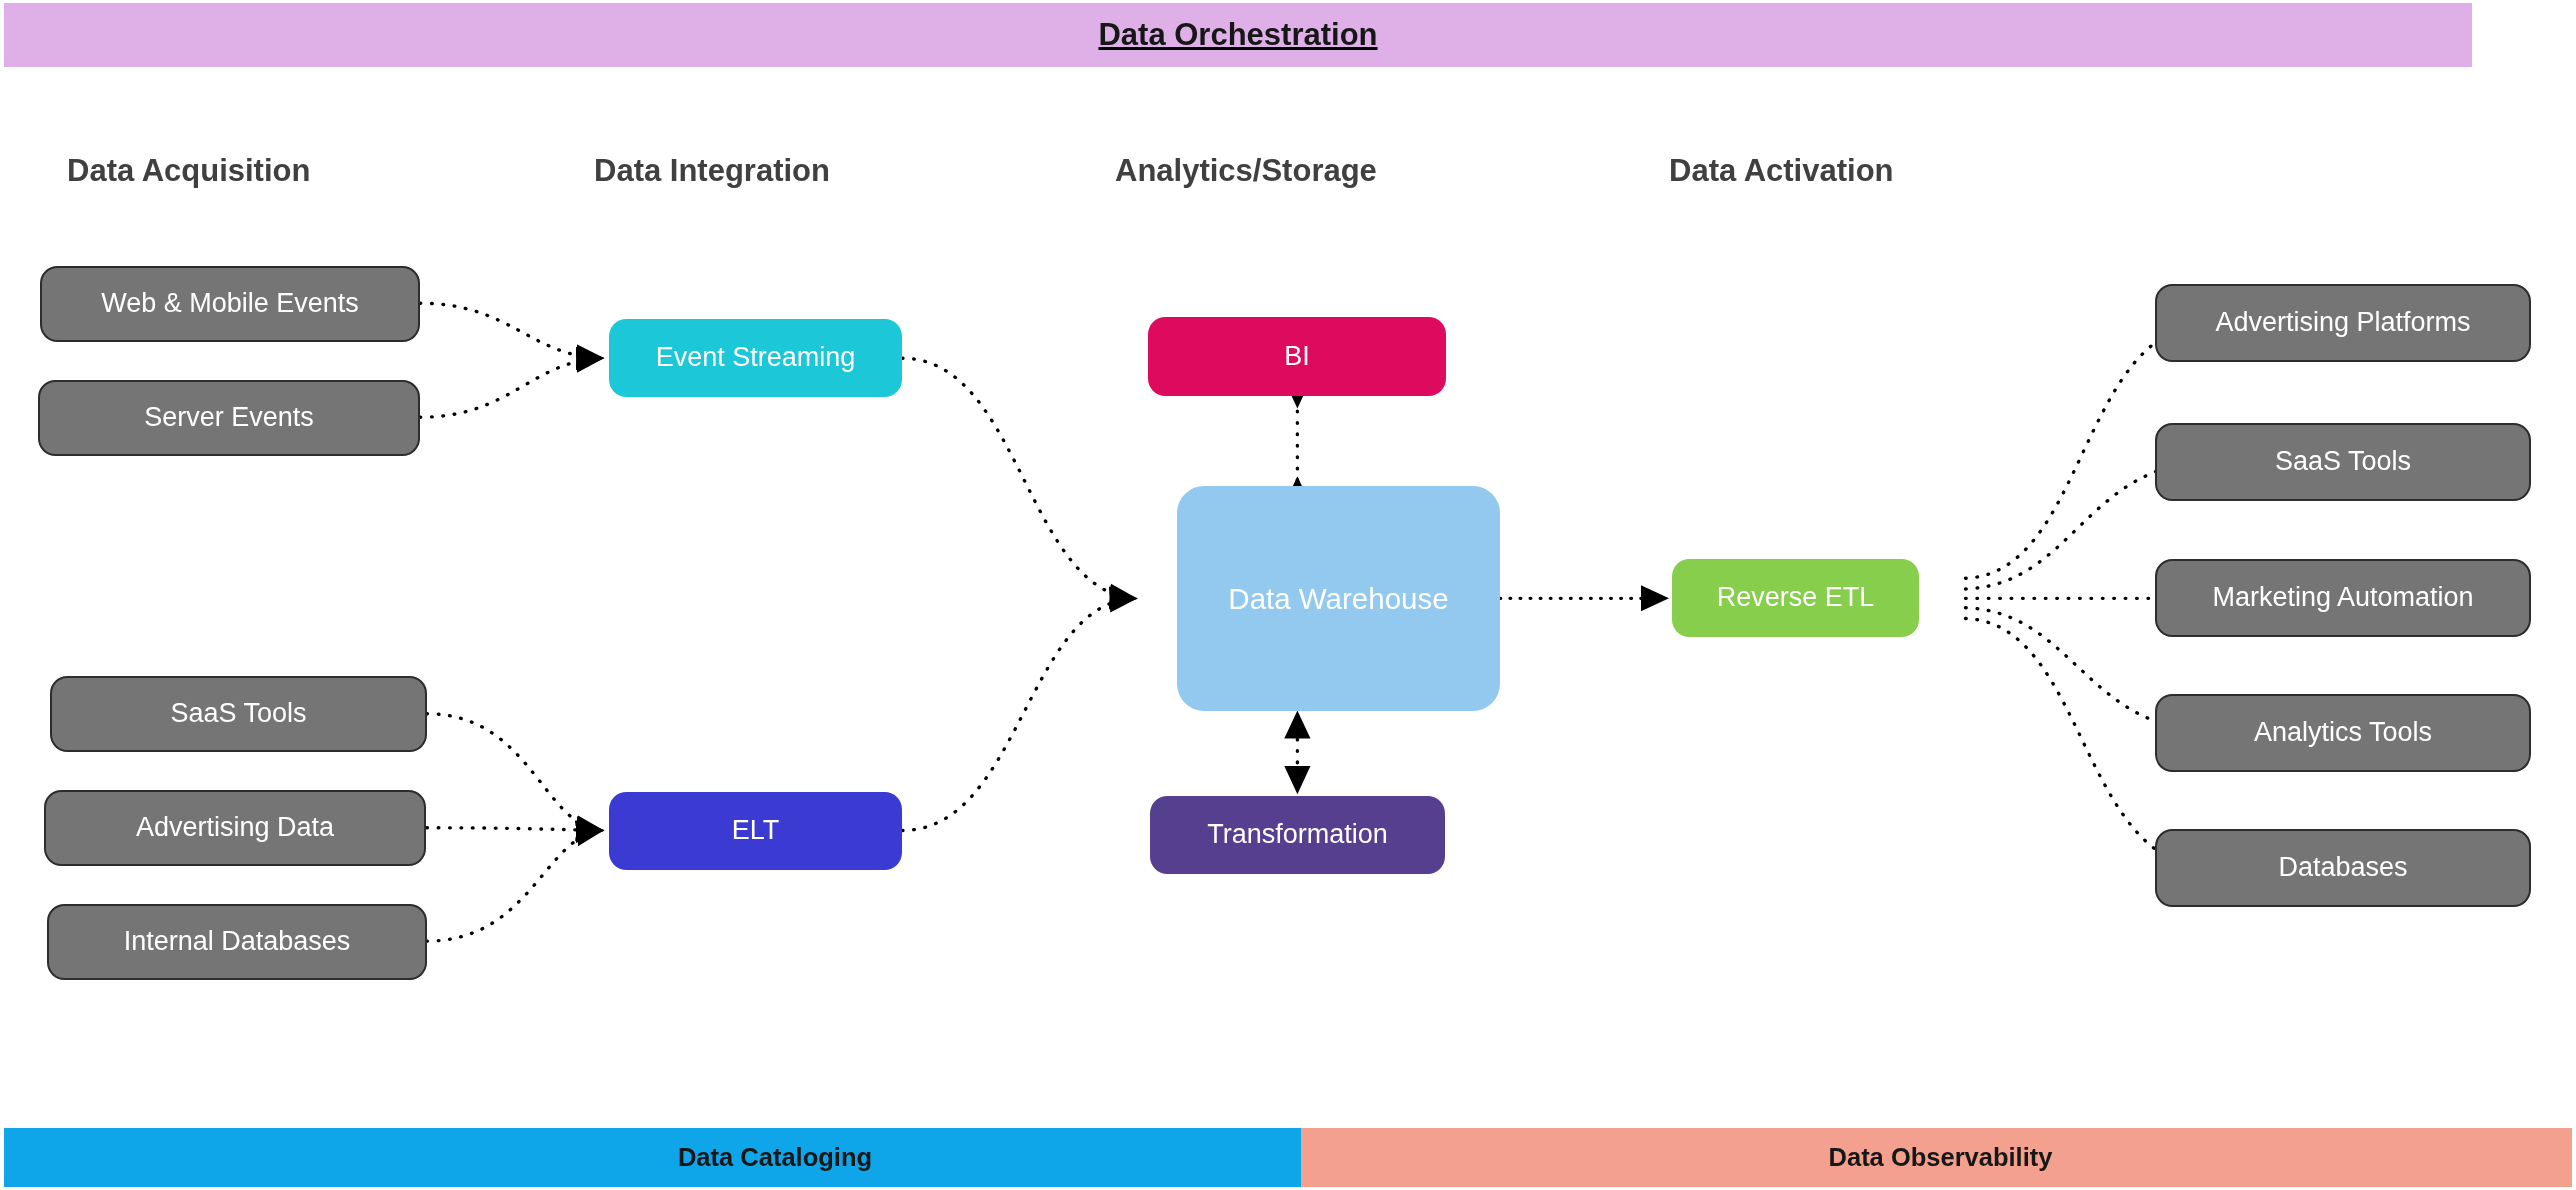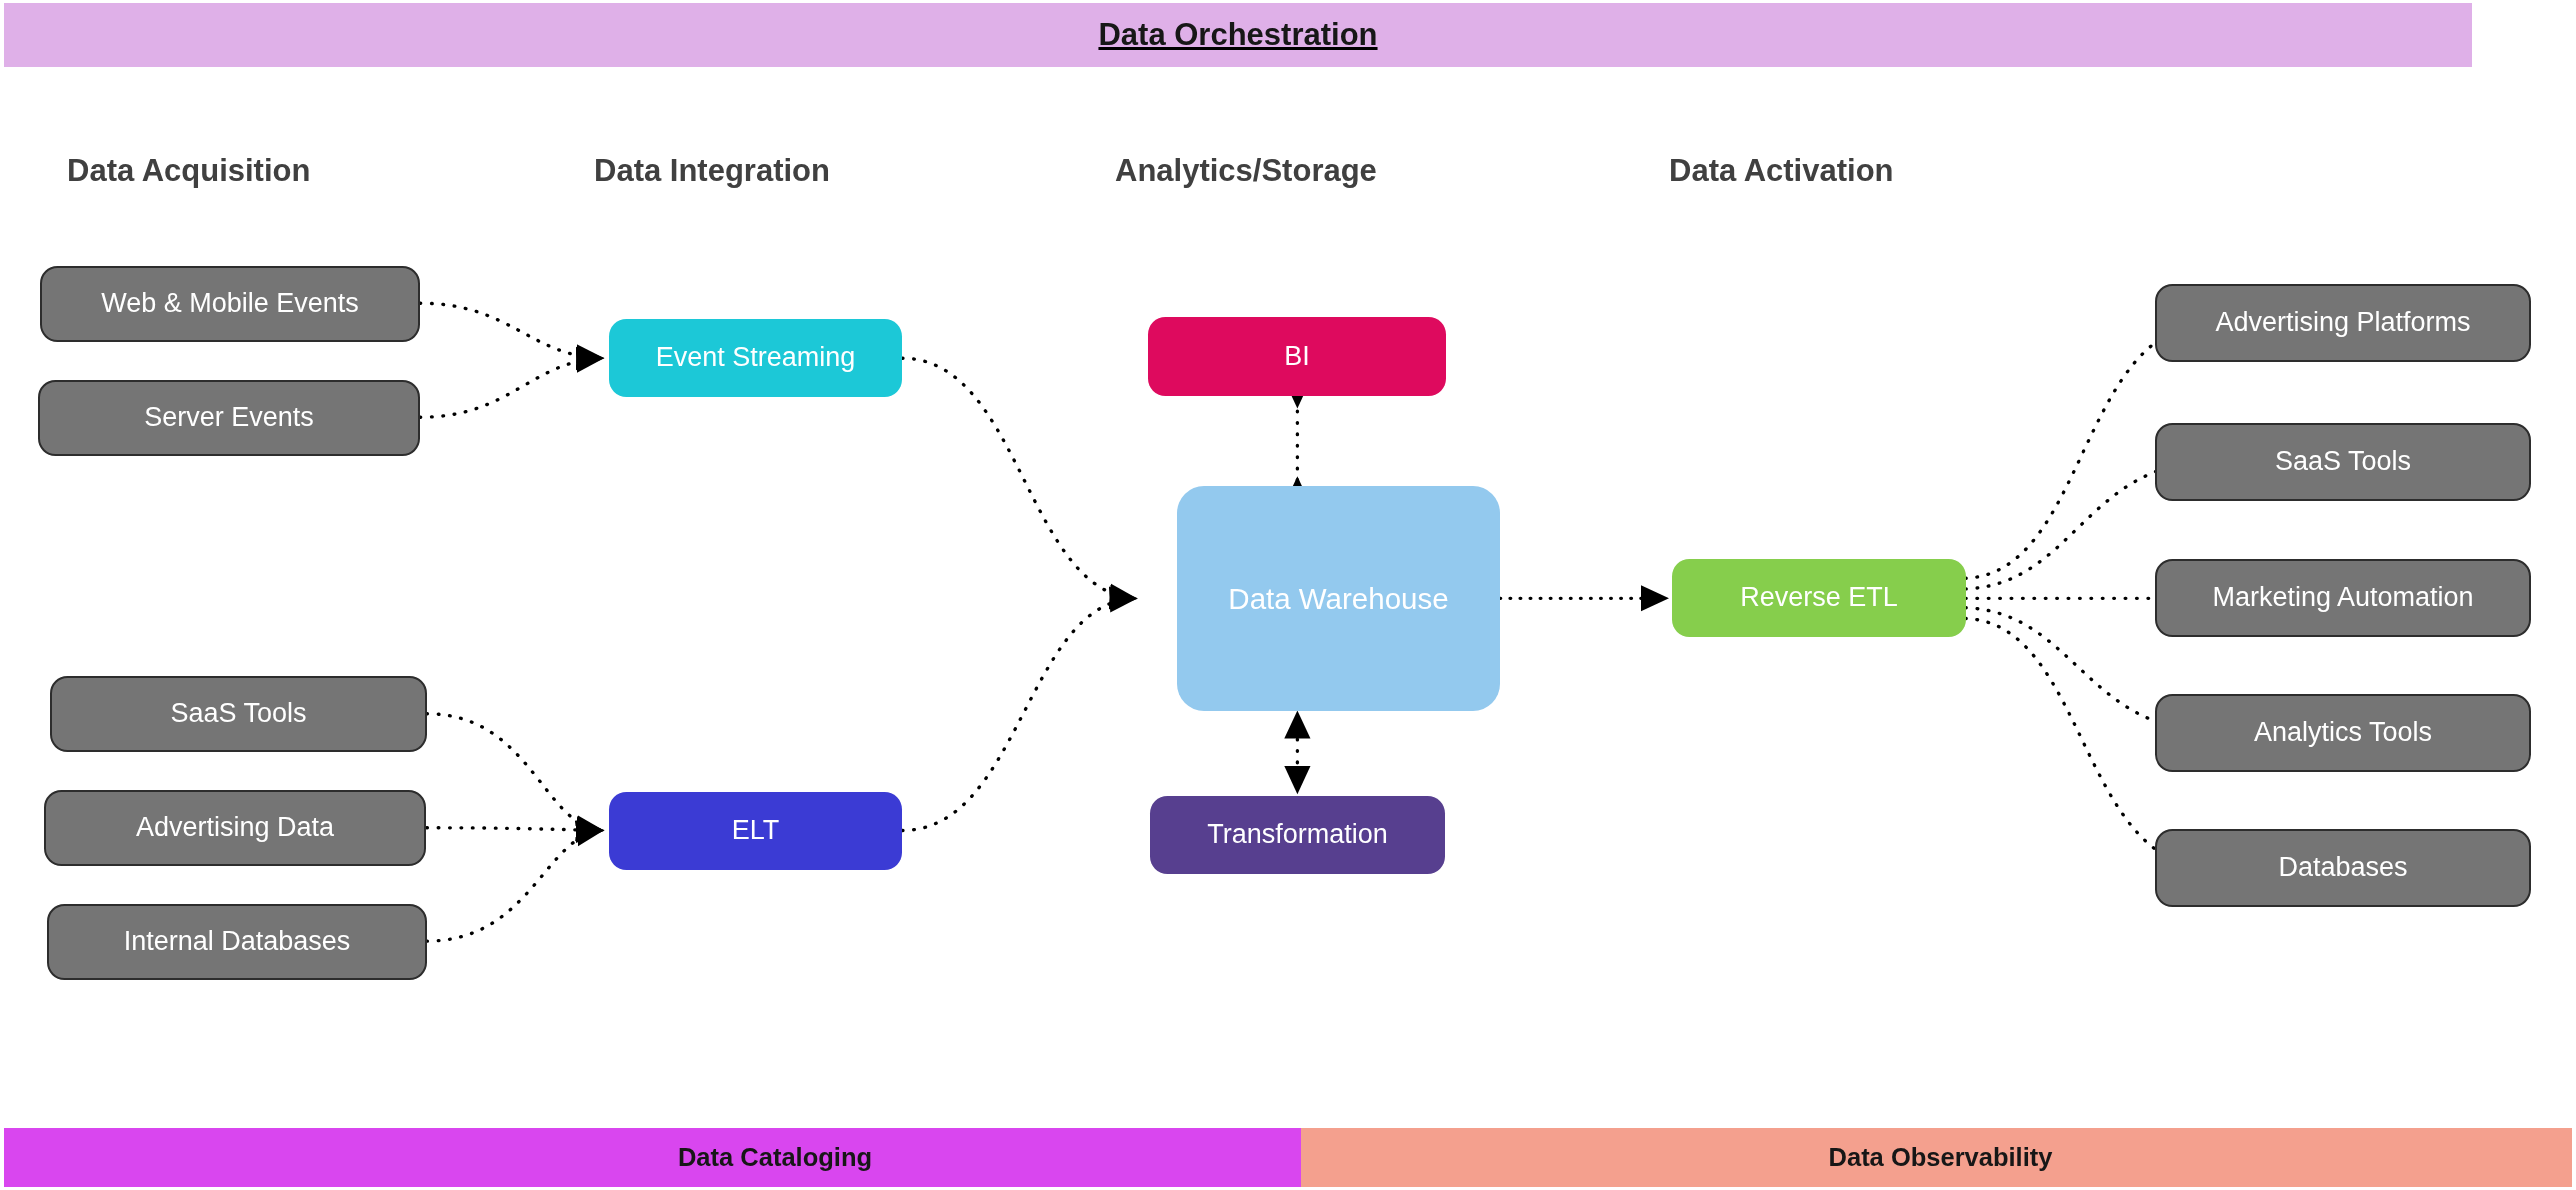--- a/index.html
+++ b/index.html
@@ -41,21 +41,21 @@
   #governance-band {
     left: 4px;  top: 1062px;
     width: 2568px; height: 64px;
     background: #6fb0ef;
   }
   #governance-band .band-title { font-size: 31px; }
 
   #cataloging-band {
     left: 4px;  top: 1128px;
     width: 1542px; height: 59px;
-    background: #d946ef;
+    background: #0ea5e9;
   }
   #cataloging-band .band-title { font-size: 25.5px; }
 
   #observability-band {
     left: 1301px; top: 1128px;
     width: 1271px; height: 59px;
     background: #f4a08e;
     padding-left: 8px;
   }
   #observability-band .band-title { font-size: 25.5px; }
@@ -197,21 +197,21 @@
   </div>
 
   <div class="node plain" id="n-warehouse" style="left:1136px; top:486px;  width:323px; height:225px; background:#93c9ee;">
     <span>Data Warehouse</span>
   </div>
 
   <div class="node plain" style="left:1150px; top:796px; width:295px; height:78px; background:#573f8f;">
     <span>Transformation</span>
   </div>
 
-  <div class="node plain" style="left:1672px; top:559px;  width:294px; height:78px; background:#86ce4c;">
+  <div class="node plain" style="left:1672px; top:559px;  width:247px; height:78px; background:#86ce4c;">
     <span>Reverse ETL</span>
   </div>
 
   <div class="node gray" style="left:2155px; top:284px;  width:376px; height:78px;">
     <span>Advertising Platforms</span>
   </div>
 
   <div class="node gray" style="left:2155px; top:423px;  width:376px; height:78px;">
     <span>SaaS Tools</span>
   </div>

